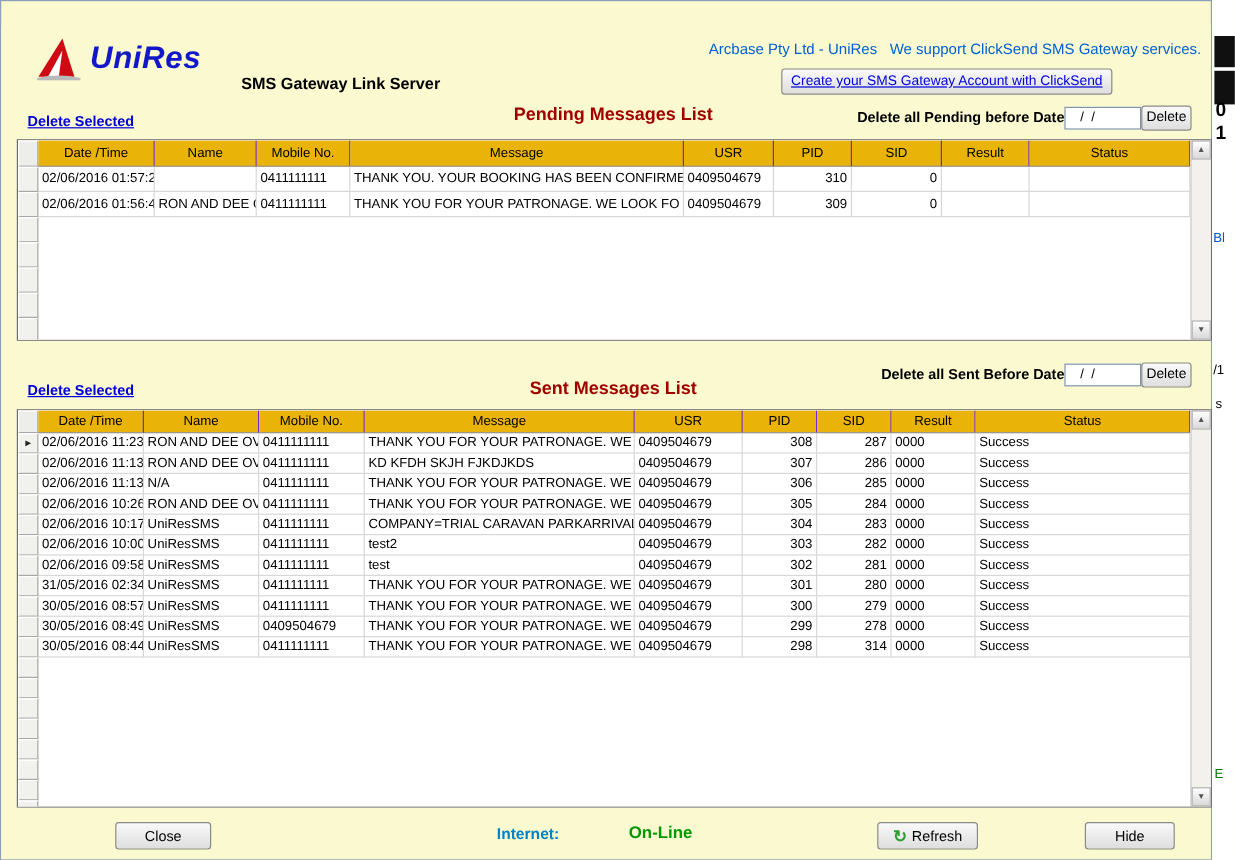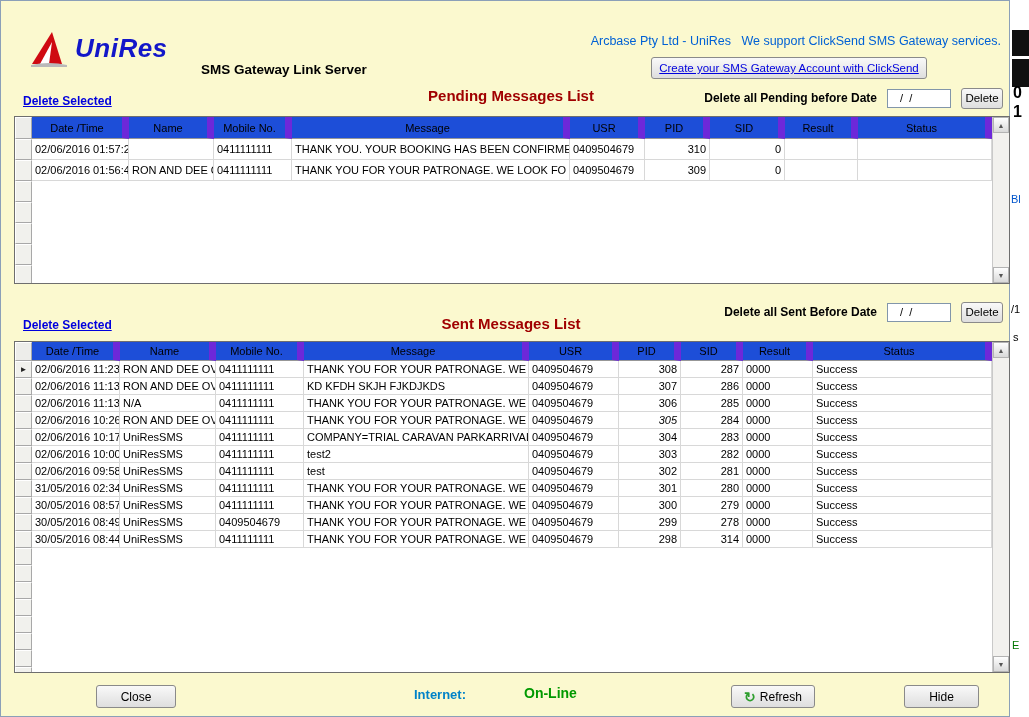--- a/index.html
+++ b/index.html
@@ -22,36 +22,36 @@
   .promo{position:absolute;right:8px;top:13px;font-size:12.5px;color:#0061d5;white-space:pre}
   .btn{background:linear-gradient(#f9f9f9,#dedede);border:1px solid #8a8a8a;
     border-radius:3px;font-size:12px;color:#000;display:flex;align-items:center;
     justify-content:center;cursor:default}
   .create-btn{position:absolute;left:650px;top:36px;width:276px;height:22px;
     font-size:11.5px;color:#0000dd;text-decoration:underline}
   
   .link{font-size:12px;font-weight:bold;color:#0000dd;text-decoration:underline;position:absolute}
   .sec-title{position:absolute;left:330px;width:360px;text-align:center;
     font-size:15px;font-weight:bold;color:#a00000}
-  .del-controls{position:absolute;right:6px;display:flex;align-items:center;gap:10px;height:22px}
+  .del-controls{position:absolute;right:16px;display:flex;align-items:center;gap:0;height:22px}
   .del-label{font-size:12px;font-weight:bold;color:#000;white-space:nowrap}
   .date-input{width:64px;height:19px;border:1px solid #8296aa;background:#fff;
     font-size:11px;padding-left:6px;font-family:"Liberation Sans",sans-serif}
   .del-btn{width:42px;height:21px;font-size:11.5px}
   
   .dbgrid{position:absolute;display:flex;border:1px solid #6e6e6e;background:#fff}
   .grid-rows{flex:1 1 auto;overflow:hidden;background:#fff}
   .grow{display:flex;align-items:stretch}
   .ind-cell{flex:0 0 17px;background:#f1f1ed;border-right:1px solid #a8a8a8;
     border-bottom:1px solid #a8a8a8;border-top:1px solid #fff;border-left:1px solid #fff;
     font-size:8px;display:flex;align-items:center;justify-content:center;color:#222}
   .hind{background:#ededea}
   .gcell{flex:0 0 auto;overflow:hidden;white-space:nowrap;padding:0 3px;
     font-size:11px;display:flex;align-items:center;color:#000}
-  .hcell{justify-content:center;border-right:7px solid #6d28d9;border-bottom:1px solid #979797;background:#1d4ed8}
+  .hcell{justify-content:center;border-right:1px solid #6d28d9;border-bottom:1px solid #979797;background:#eab308}
   .dcell{border-right:1px solid #d8d8d8;border-bottom:1px solid #d8d8d8}
   .num{justify-content:flex-end}
   .lastcol{flex:1 1 auto}
   .vscroll{flex:0 0 17px;background:#f2f1ee;border-left:1px solid #c9c9c9;
     display:flex;flex-direction:column;justify-content:space-between}
   .sarrow{height:16px;background:linear-gradient(#fefefe,#d9d9d9);
     border:1px solid #b3b3b3;font-size:7px;display:flex;align-items:center;
     justify-content:center;color:#555}
   
   .close-btn{position:absolute;left:95px;top:664px;width:80px;height:23px}
@@ -215,21 +215,21 @@
             <div class="gcell dcell" style="flex: 0 0 70px;">0000</div>
             <div class="gcell dcell lastcol">Success</div>
           </div>
           <div class="grow" style="height: 17px;">
             <div class="ind-cell"></div>
             <div class="gcell dcell" style="flex: 0 0 88px;">02/06/2016 10:26:</div>
             <div class="gcell dcell" style="flex: 0 0 96px;">RON AND DEE OVI</div>
             <div class="gcell dcell" style="flex: 0 0 88px;">0411111111</div>
             <div class="gcell dcell" style="flex: 0 0 225px;">THANK YOU FOR YOUR PATRONAGE. WE L</div>
             <div class="gcell dcell" style="flex: 0 0 90px;">0409504679</div>
-            <div class="gcell dcell num" style="flex: 0 0 62px; font-style: italic;">305</div>
+            <div class="gcell dcell num" style="flex: 0 0 62px;">305</div>
             <div class="gcell dcell num" style="flex: 0 0 62px;">284</div>
             <div class="gcell dcell" style="flex: 0 0 70px;">0000</div>
             <div class="gcell dcell lastcol">Success</div>
           </div>
           <div class="grow" style="height: 17px;">
             <div class="ind-cell"></div>
             <div class="gcell dcell" style="flex: 0 0 88px;">02/06/2016 10:17:</div>
             <div class="gcell dcell" style="flex: 0 0 96px;">UniResSMS</div>
             <div class="gcell dcell" style="flex: 0 0 88px;">0411111111</div>
             <div class="gcell dcell" style="flex: 0 0 225px;">COMPANY=TRIAL CARAVAN PARKARRIVAL=</div>

